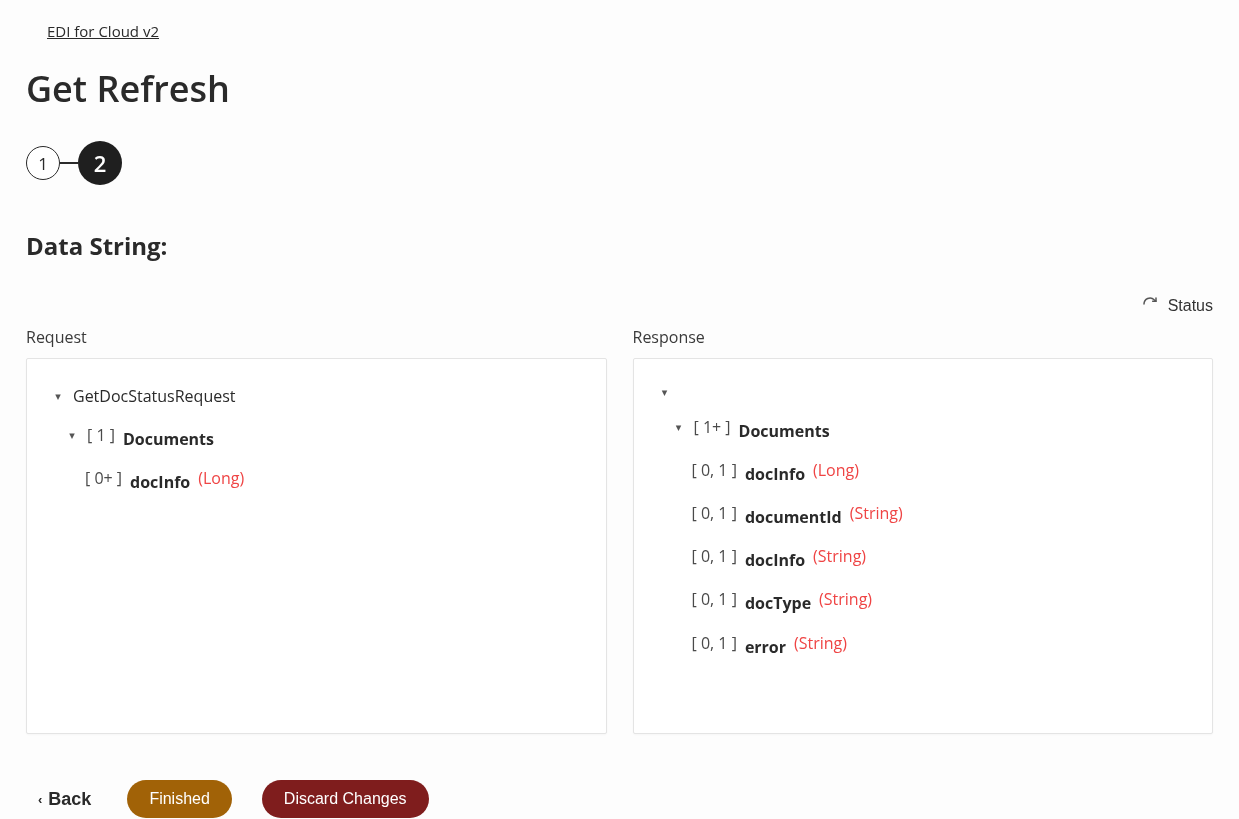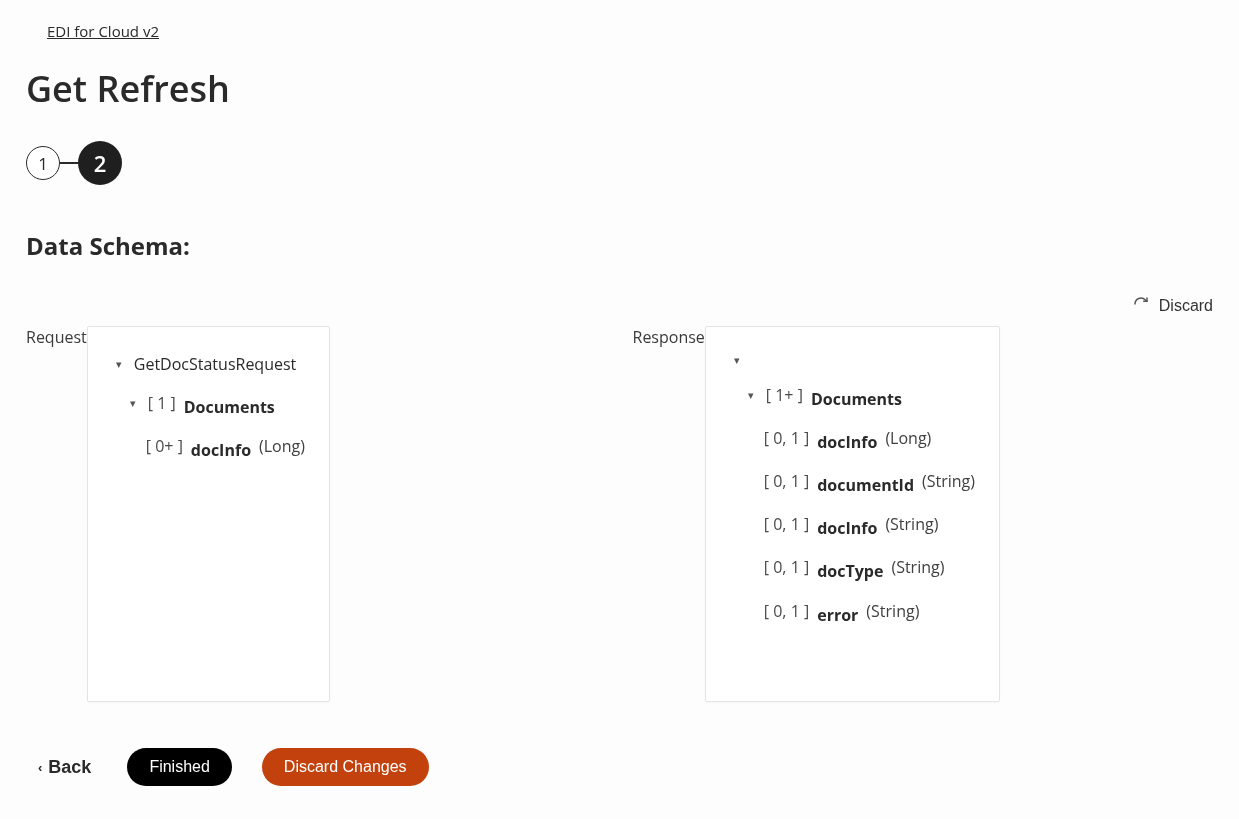--- a/index.html
+++ b/index.html
@@ -77,21 +77,21 @@
   }
   .refresh-btn svg { width: 16px; height: 16px; }
   .columns {
     display: flex;
     gap: 26px;
     margin-top: 6px;
   }
   .col {
     flex: 1;
     display: flex;
-    flex-direction: row;
+    flex-direction: column;
   }
   .col-header {
     font-size: 16px;
     color: #3a3a3a;
     margin-bottom: 10px;
   }
   .panel {
     border: 1px solid #e4e4e4;
     background: #fff;
     border-radius: 2px;
@@ -112,21 +112,21 @@
   .indent-2 { padding-left: 34px; }
   .chevron {
     width: 14px;
     display: inline-flex;
     justify-content: center;
     font-size: 11px;
     color: #555;
   }
   .card-text { color: #4a4a4a; }
   .node-name { font-weight: 700; color: #2a2a2a; margin-top: 8px; }
-  .type-text { color: #404040; text-align: center; }
+  .type-text { color: #ef4444; text-align: center; }
   .footer {
     display: flex;
     align-items: center;
     gap: 30px;
     margin-top: 46px;
     padding-left: 6px;
   }
   .back-link {
     display: flex;
     align-items: center;
@@ -141,49 +141,49 @@
   .back-link .chev { font-size: 13px; }
   .btn {
     border: none;
     padding: 10px 22px;
     border-radius: 22px;
     font-size: 16px;
     font-weight: 500;
     cursor: pointer;
     color: #fff;
   }
-  .btn-primary { background: #000000; }
-  .btn-secondary { background: #c2410c; }
+  .btn-primary { background: #a16207; }
+  .btn-secondary { background: #7f1d1d; }
 </style>
 </head>
 <body>
 
 
 
 <a href="#" class="breadcrumb">EDI for Cloud v2</a>
 
 <h1 class="page-title">Get Refresh</h1>
 
 <div class="stepper">
   <div class="step-circle">1</div>
   <div class="step-line"></div>
   <div class="step-circle active">2</div>
 </div>
 
-<h2 class="section-title">Data Schema:</h2>
+<h2 class="section-title">Data String:</h2>
 
 <div class="toolbar-row">
   <button class="refresh-btn">
     <span>
       <svg viewBox="0 0 24 24" fill="none" stroke="#555" stroke-width="2.2" stroke-linecap="round" stroke-linejoin="round">
         <path d="M3 12a9 9 0 0 1 15.3-6.4L21 8"></path>
         <path d="M21 3v5h-5"></path>
       </svg>
     </span>
-    <span>Discard</span>
+    <span>Status</span>
   </button>
 </div>
 
 <div class="columns">
 
   <div class="col">
     <div class="col-header">Request</div>
     <div class="panel">
       <div class="tree-row">
         <span class="chevron">▾</span>

